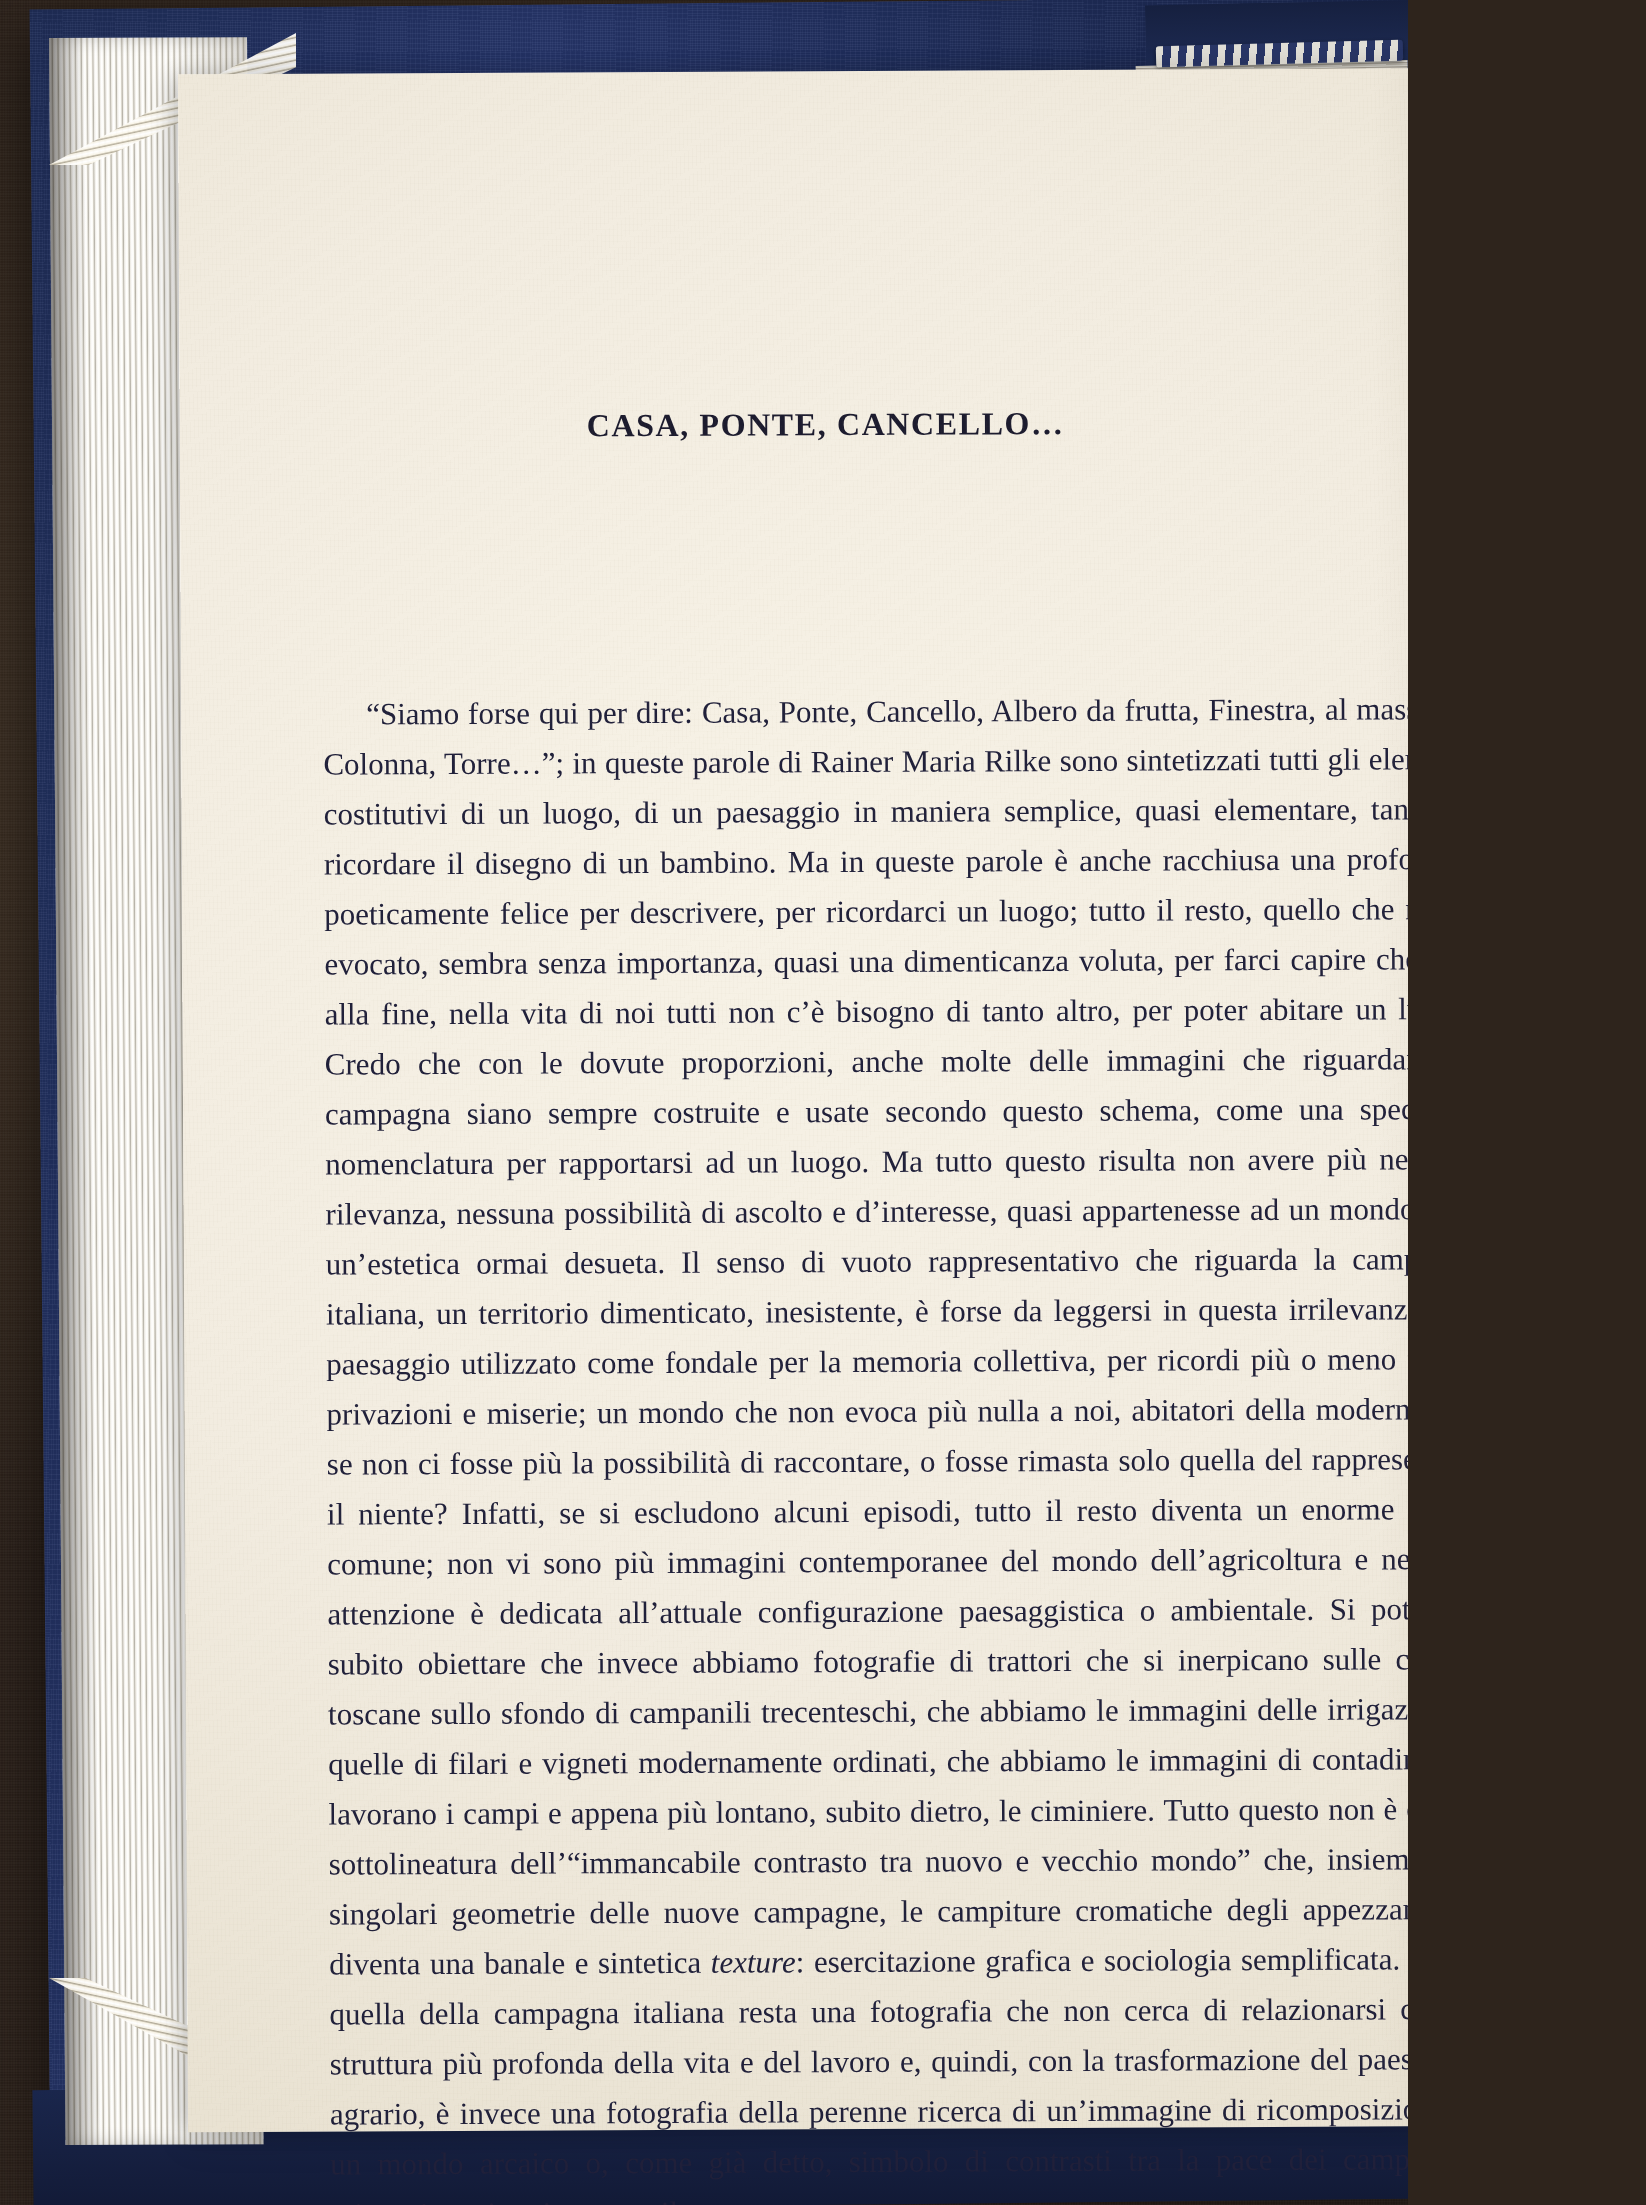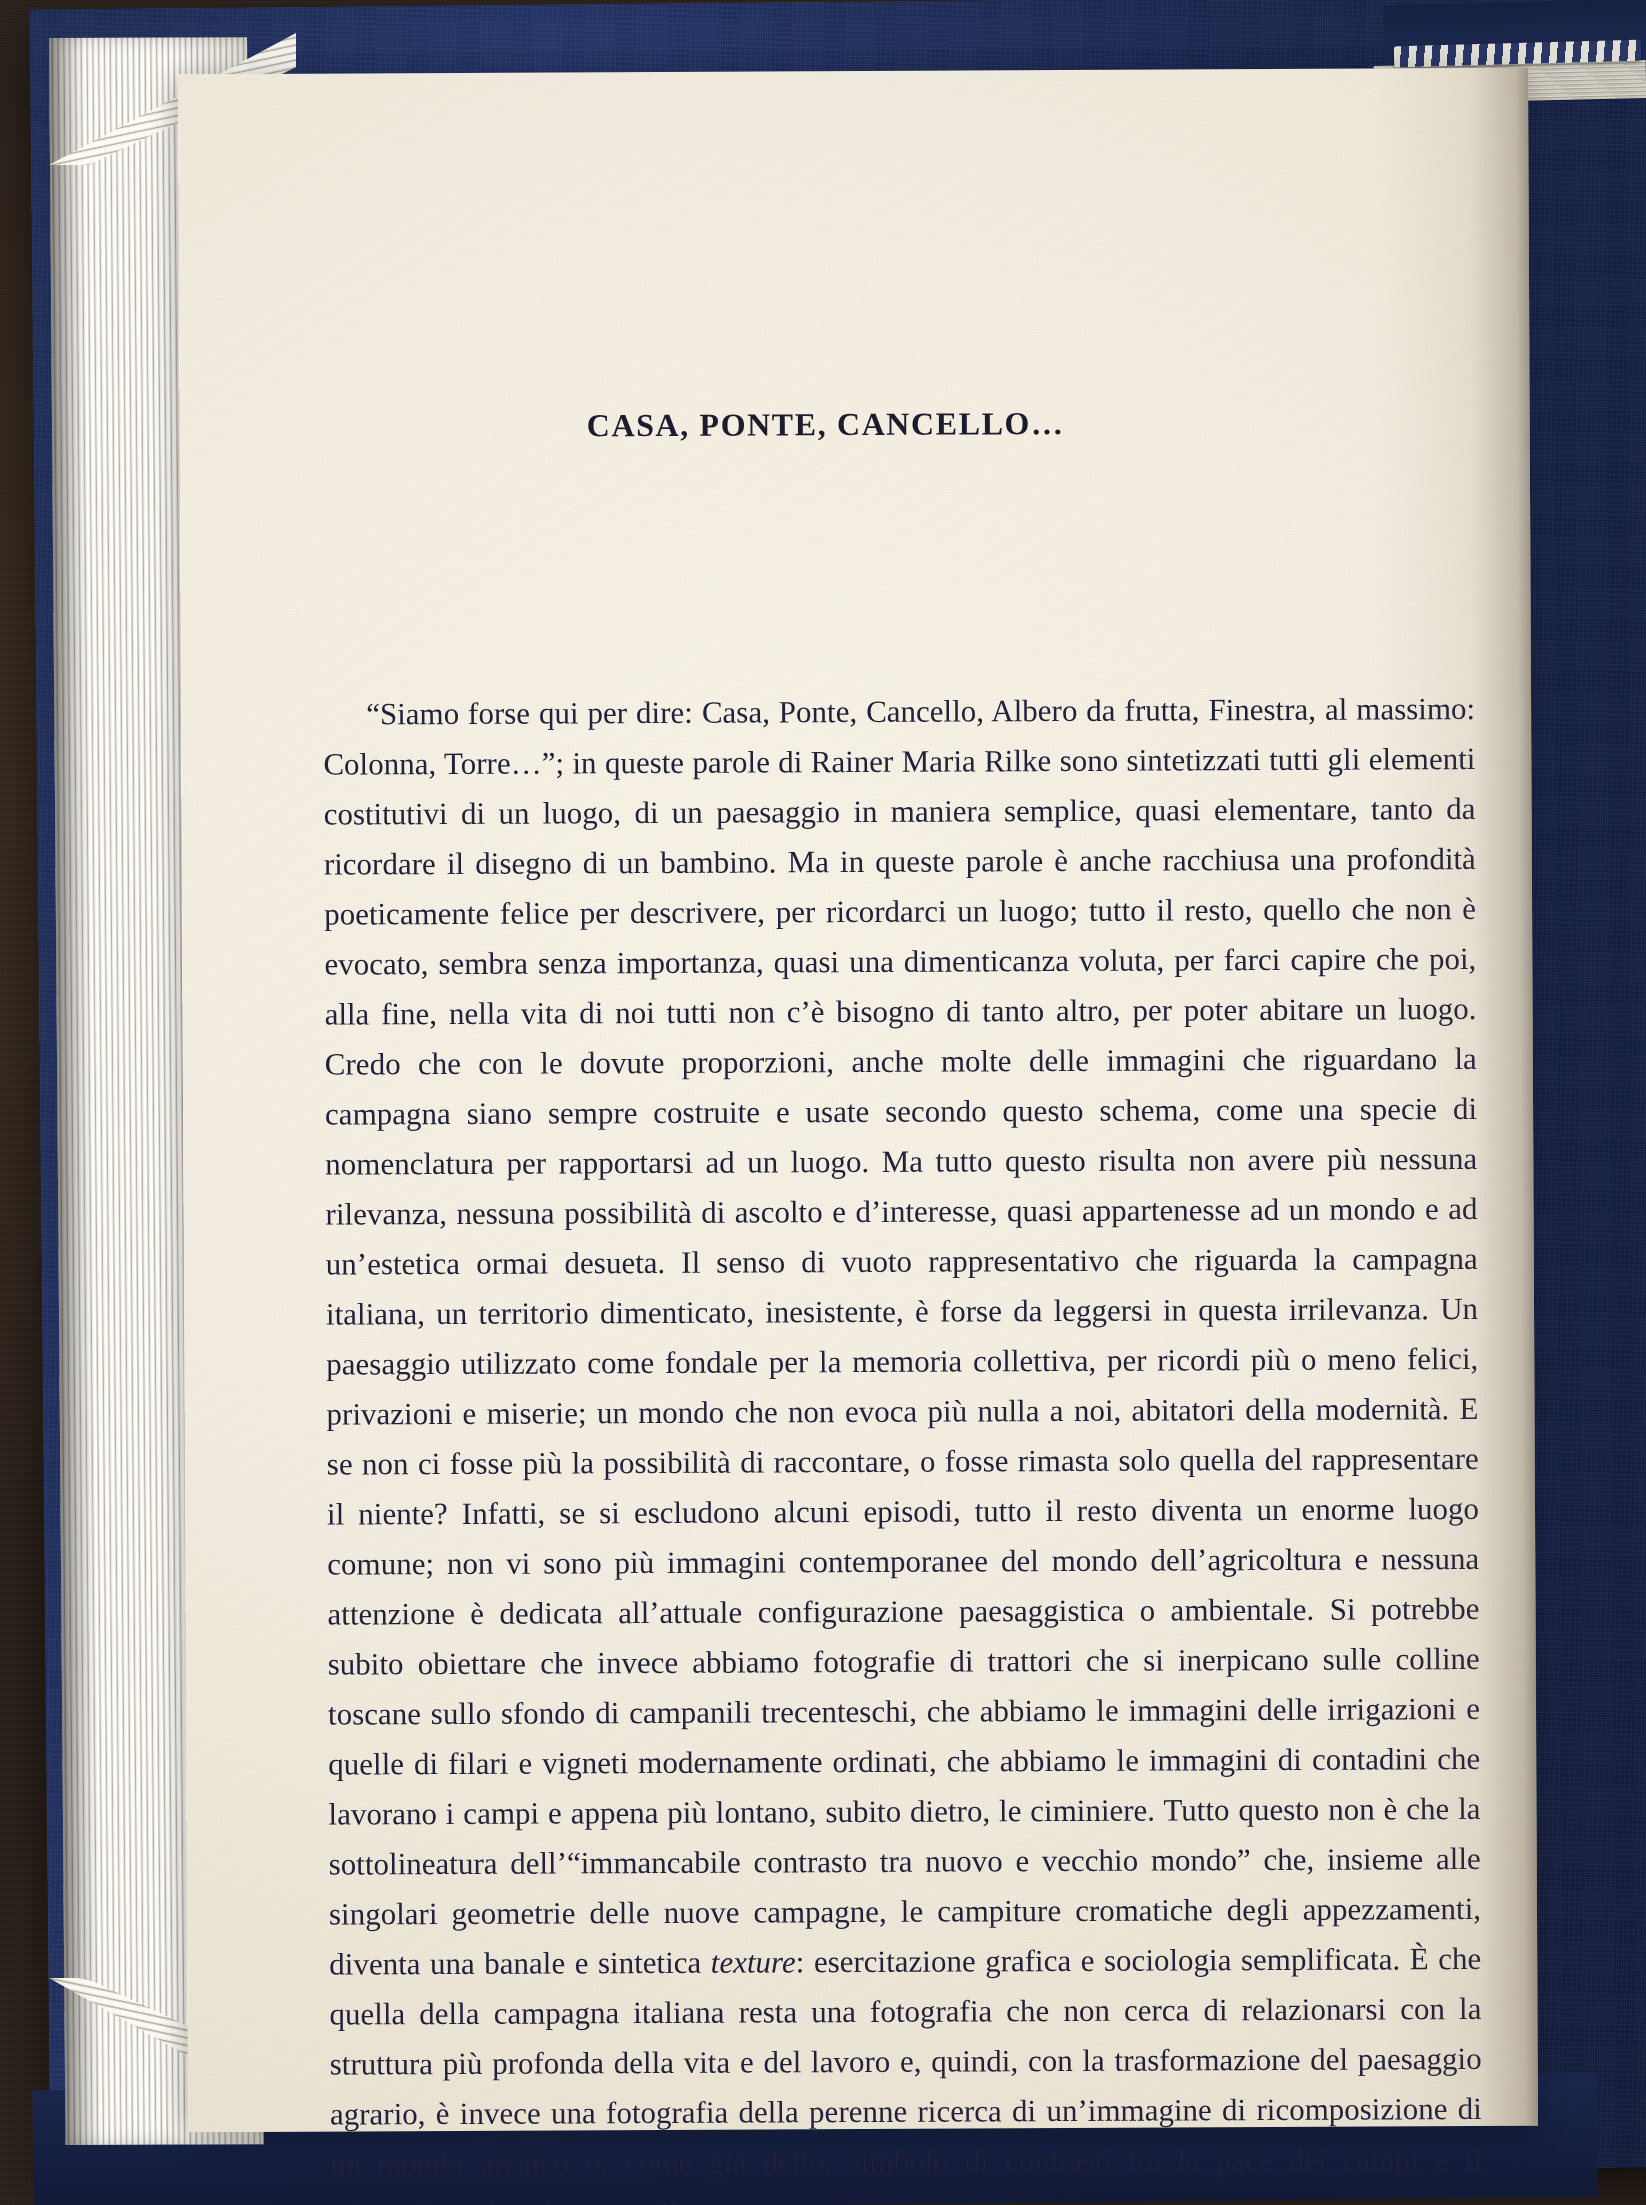--- a/index.html
+++ b/index.html
@@ -2,21 +2,21 @@
 <html style="font-size:13px"><head>
 <meta charset="utf-8">
 <style>
   html, body {
     margin: 0;
     padding: 0;
     background: #2e241c;
   }
   #scene {
     position: relative;
-    width: 1646px;
+    width: 1408px;
     height: 2205px;
     overflow: hidden;
     background: #362a20;
     font-family: "Liberation Serif", serif;
   }
 
   
   .backdrop {
     position: absolute;
     inset: 0;

